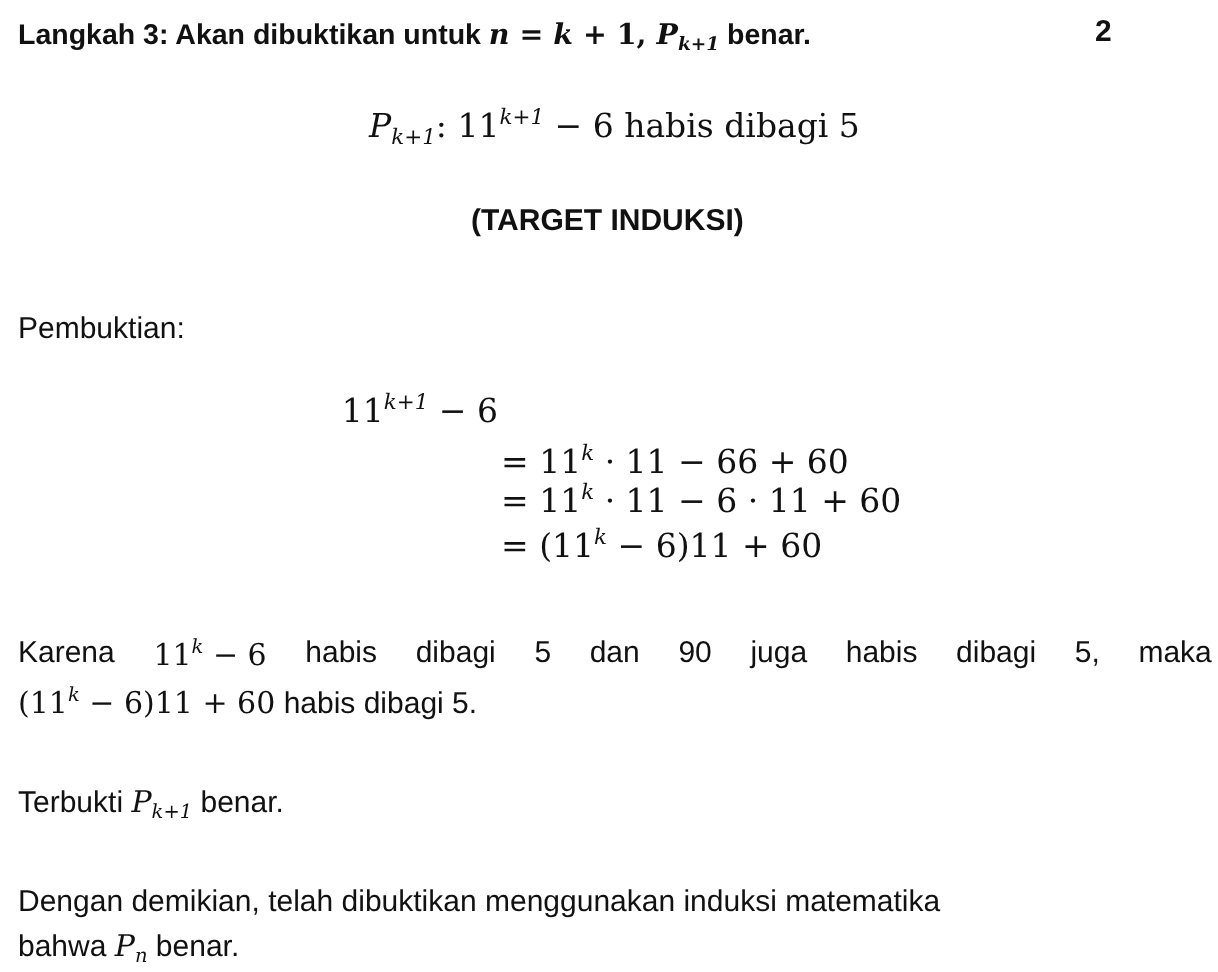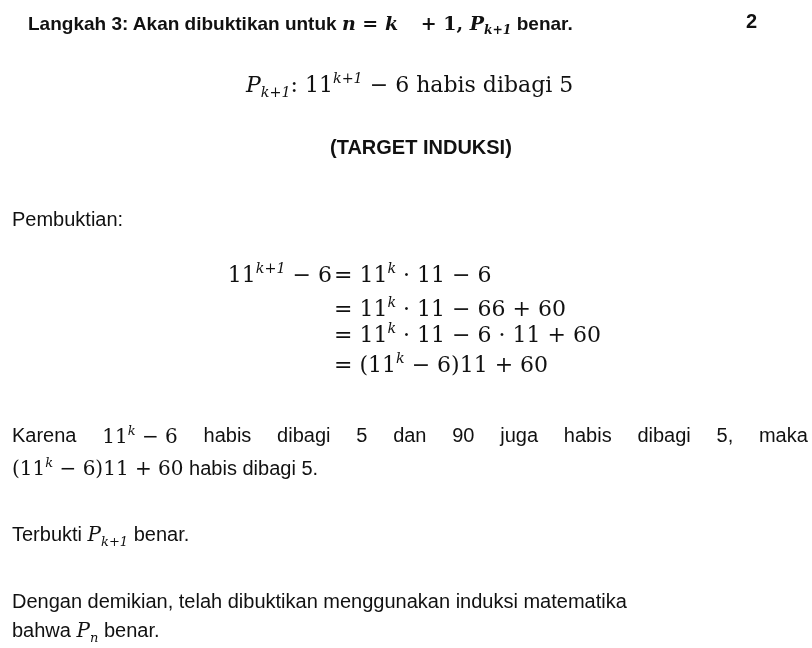--- a/index.html
+++ b/index.html
@@ -1,19 +1,19 @@
 <!DOCTYPE html>
 <html><head>
 <meta charset="utf-8">
 <style>
   html, body { margin:0; padding:0; background:#ffffff; }
   body { width:812px; height:648px; position:relative; overflow:hidden; color:#111;
          font-family:"Liberation Sans", sans-serif; font-size:20px; }
   .abs { position:absolute; white-space:nowrap; }
-  .b { font-weight:bold;margin-left:16px; }
+  .b { font-weight:bold; }
   .m { font-family:"DejaVu Serif", "Liberation Serif", serif; }
   .mi { font-family:"DejaVu Serif", "Liberation Serif", serif; font-style:italic; }
   .mb { font-family:"DejaVu Serif", "Liberation Serif", serif; font-style:italic; font-weight:bold; }
   sup { font-size:0.65em; vertical-align:0.6em; line-height:0; }
   sub { font-size:0.65em; vertical-align:-0.35em; line-height:0; }
   .eq-left { position:absolute; left:220px; width:112px; text-align:right; }
   .eq-right { position:absolute; left:334px; }
   .eqline { position:absolute; height:30px; font-size:22px; }
 </style>
 </head>
@@ -28,21 +28,20 @@
   <span class="mi">P</span><sub class="mi">k+1</sub><span>: 11</span><sup class="mi">k+1</sup><span> − 6 habis dibagi 5</span>
 </div>
 
 <div class="abs b" style="left:314px; top:136px; font-size:20px;">(TARGET INDUKSI)</div>
 
 <div class="abs" style="left:12px; top:208px;">Pembuktian:</div>
 
 <div>
   <div class="eqline m" style="top:262px; left:0; width:647px;">
     <span class="eq-left"><span>11</span><sup class="mi">k+1</sup><span> − 6</span></span>
-    <span class="eq-right"><span>= 11</span><sup class="mi">k</sup><span> · 11 − 6</span></span>
   </div>
   <div class="eqline m" style="top:296px; left:0; width:660px;">
     <span class="eq-right"><span>= 11</span><sup class="mi">k</sup><span> · 11 − 66 + 60</span></span>
   </div>
   <div class="eqline m" style="top:322px; left:0; width:652px;">
     <span class="eq-right"><span>= 11</span><sup class="mi">k</sup><span> · 11 − 6 · 11 + 60</span></span>
   </div>
   <div class="eqline m" style="top:352px; left:0; width:812px;">
     <span class="eq-right"><span>= (11</span><sup class="mi">k</sup><span> − 6)11 + 60</span></span>
   </div>

